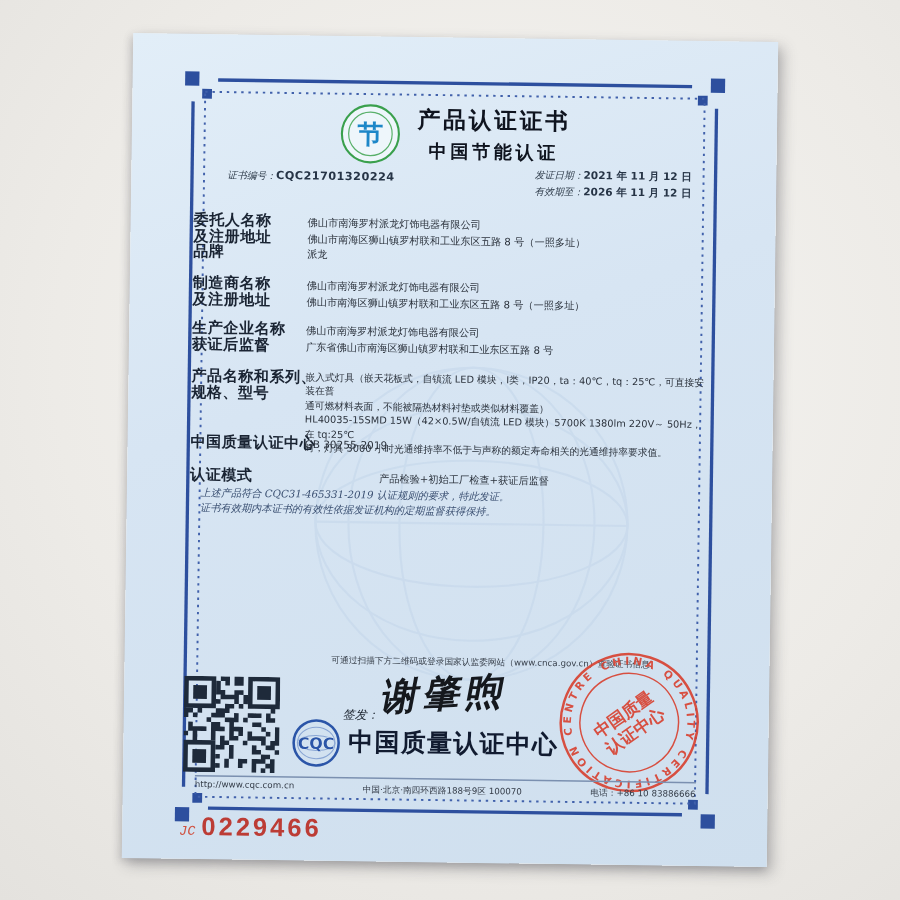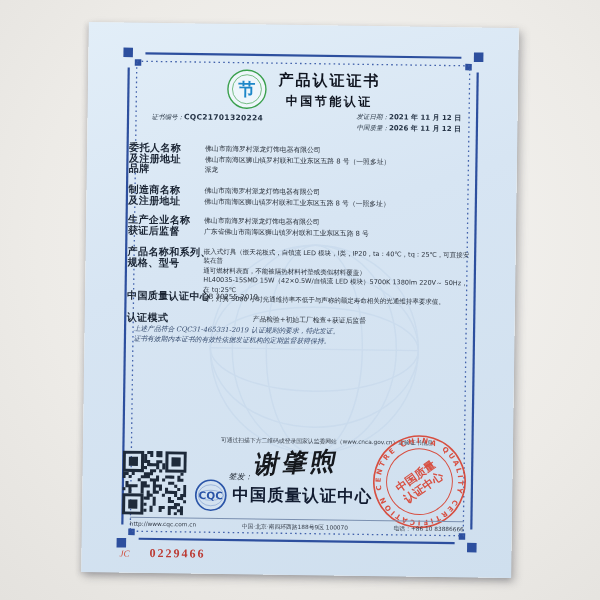--- a/index.html
+++ b/index.html
@@ -29,22 +29,22 @@
   #qr{left:40px;top:428px;width:64px;height:64px}
   #signlabel{left:146px;top:447px;font-size:8px;color:#1d2530}
   #signature{left:170px;top:421px;font-size:25px;font-weight:700;letter-spacing:3px;color:#15181d;
              font-family:"DejaVu Serif","Liberation Serif",serif;font-style:italic;transform:rotate(-4deg)}
   #cqcmark{left:112px;top:455px;width:33px;height:33px}
   #orgname{left:150px;top:460px;font-size:16.5px;font-weight:800;letter-spacing:1px;color:#111b30}
   #seal{left:288px;top:406px;width:98px;height:98px;opacity:.9}
   #rule{left:48px;top:494px;width:334px;height:1px;background:#7b90b0}
   #footer{left:48px;top:498px;width:334px;display:flex;justify-content:space-between;font-size:5.8px;color:#333b47}
   #serial{left:38px;top:519px}
-  #serial .jc{font-size:9px;font-style:italic;color:#d0503f;font-family:Liberation Serif, serif;margin-right:20px}
-  #serial .snum{font-size:12px;font-weight:700;letter-spacing:2px;color:#bc3c35;font-family:Liberation Serif, serif}
+  #serial .jc{font-size:9px;font-style:italic;color:#d0503f;font-family:Liberation Mono, monospace;margin-right:4px}
+  #serial .snum{font-size:17px;font-weight:700;letter-spacing:2px;color:#bc3c35;font-family:Liberation Sans, sans-serif}
 </style>
 </head>
 <body>
 
 <div id="paper">
 
   <svg id="watermark" style="left:118px;top:212px;width:224px;height:224px" viewBox="0 0 224 224">
     <g fill="none" stroke="#c3d6ea" stroke-width="1.4" opacity="0.55">
       <circle cx="112" cy="112" r="104"></circle>
       <ellipse cx="112" cy="112" rx="48" ry="104"></ellipse>
@@ -85,21 +85,21 @@
       <div class="t1">产品认证证书</div>
       <div class="t2">中国节能认证</div>
     </div>
   </div>
 
   <div id="certno" class="abs">
     <span class="kai">证书编号：</span><span class="num">CQC21701320224</span>
   </div>
   <div id="dates" class="abs">
     <div><span class="kai">发证日期：</span><span class="dval">2021 年 11 月 12 日</span></div>
-    <div><span class="kai">中国质量：</span><span class="dval">2026 年 11 月 12 日</span></div>
+    <div><span class="kai">有效期至：</span><span class="dval">2026 年 11 月 12 日</span></div>
   </div>
 
   <div class="row-label" style="top:120px">
     <div>委托人名称</div>
     <div>及注册地址</div>
   </div>
   <div class="row-val" style="top:120px">
     <div>佛山市南海罗村派龙灯饰电器有限公司</div>
     <div>佛山市南海区狮山镇罗村联和工业东区五路 8 号（一照多址）</div>
   </div>

